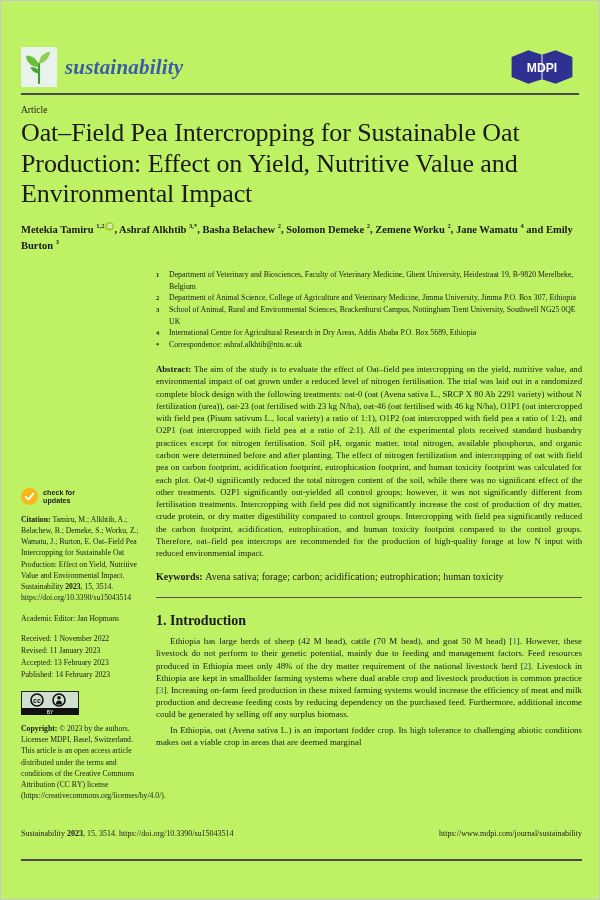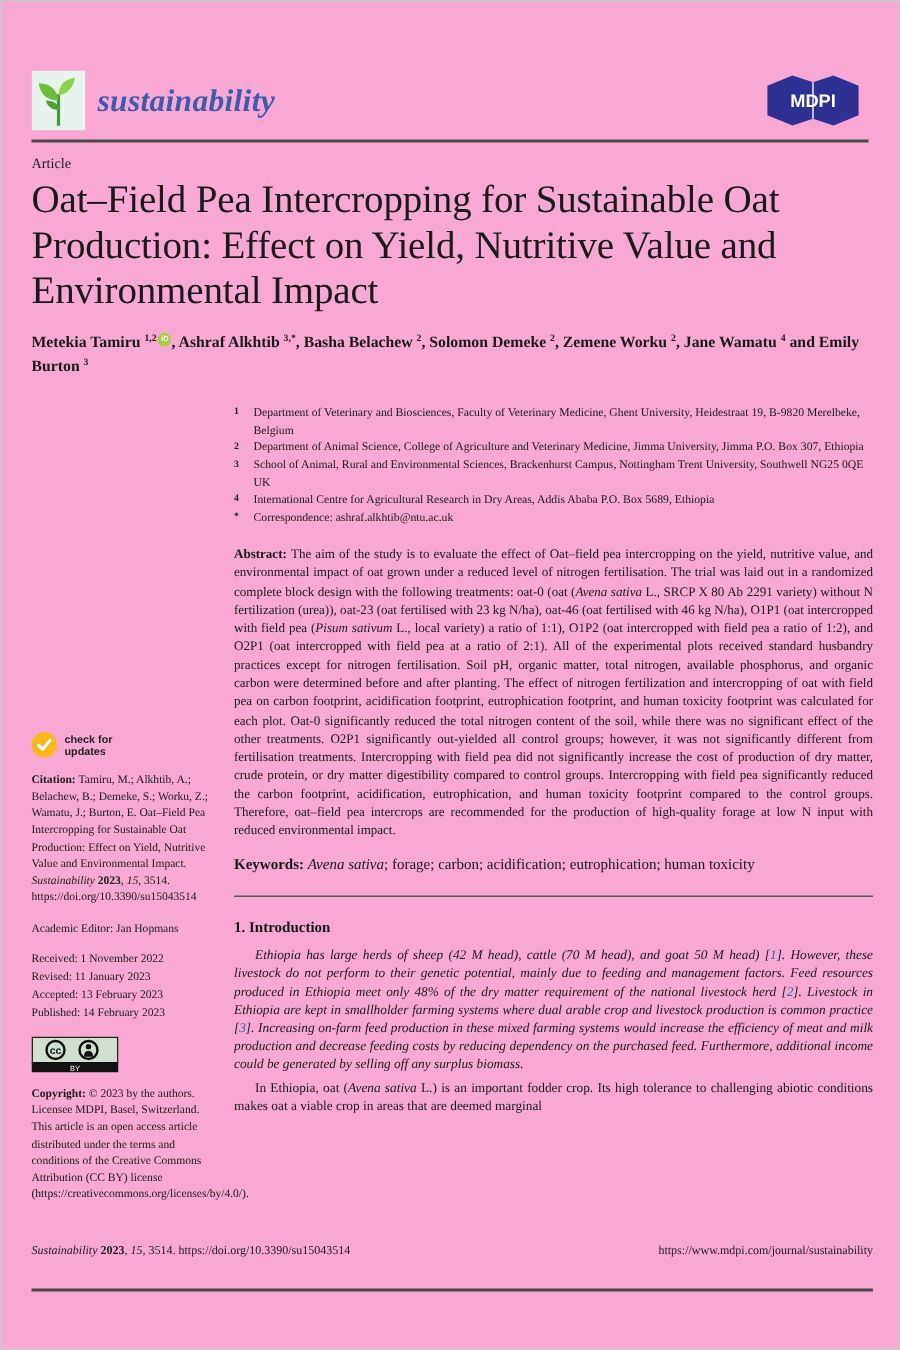--- a/index.html
+++ b/index.html
@@ -1,20 +1,20 @@
 <!DOCTYPE html>
 <html><head>
 <meta charset="utf-8">
 <style>
   html,body{margin:0;padding:0;background:#fff;}
   .page{
     position:relative;
     width:598px;height:898px;
     border:1px solid #c9c9c9;
-    background:#f9a8d4;
+    background:#bef264;
     font-family:"Liberation Serif", serif;
     color:#1a1a1a;
     overflow:hidden;
     box-sizing:content-box;
   }
   
   .header{display:flex;justify-content:space-between;align-items:center;margin:46px 20px 0 20px;height:40px;}
   .brand{display:flex;align-items:center;gap:8px;}
   .brand-icon{width:36px;height:40px;display:block;}
   .journal-name{font-style:italic;font-weight:700;font-size:21px;color:#3c5ba9;letter-spacing:.2px;}
@@ -25,38 +25,38 @@
   .authors{margin:11px 20px 0 20px;font-size:10.5px;font-weight:700;line-height:1.4;}
   
   .main-col{margin:16px 17px 0 155px;}
   .aff-list{font-size:7.8px;line-height:1.48;}
   .aff-row{display:flex;}
   .aff-num{width:13px;flex:0 0 13px;font-size:6.5px;vertical-align:super;font-weight:700;padding-top:1px;}
   .aff-text{flex:1;}
   .abstract{margin-top:13px;font-size:8.7px;line-height:1.41;text-align:justify;}
   .keywords{margin-top:11px;font-size:10px;line-height:1.4;text-align:justify;}
   .kw-rule{border-top:1.5px solid #555;margin-top:13px;}
-  .section-heading{margin-top:15px;font-size:10px;font-weight:700;}
+  .section-heading{margin-top:15px;font-size:14px;font-weight:700;}
   .body-par{margin-top:4px;font-size:8.9px;line-height:1.36;text-align:justify;text-indent:14px;}
-  .body-par.first{margin-top:6px;font-style:italic;}
+  .body-par.first{margin-top:6px;}
   
   .sidebar{position:absolute;left:20px;top:487px;width:124px;font-size:7.7px;line-height:1.45;}
   .updates{display:flex;align-items:flex-end;gap:5px;margin-bottom:9px;cursor:pointer;}
   .updates-icon{width:17px;height:17px;display:block;}
   .updates-text{font-family:"Liberation Sans", sans-serif;font-weight:700;font-size:7.2px;line-height:1.1;color:#222;}
   .citation{margin-bottom:10px;}
   .academic-editor{margin-bottom:9px;}
   .dates div{line-height:1.55;}
   .cc-badge{margin:10px 0 8px 0;width:58px;height:24px;display:block;cursor:pointer;}
   
   .footer-rule{position:absolute;left:20px;right:17px;top:858px;border-top:2px solid #4a4a4a;}
   .footer{position:absolute;left:20px;right:17px;top:828px;display:flex;justify-content:space-between;font-size:8px;}
   
   .seg-b{font-weight:700;}
-  .seg-i{font-style:italic;}
+  .seg-i{}
   .seg-supb{vertical-align:super;font-size:0.62em;font-weight:700;}
   .seg-link{color:#2b62a8;cursor:pointer;}
   .seg-orcid{display:inline-block;width:9px;height:9px;border-radius:50%;background:#a6ce39;color:#fff;
              font-family:"Liberation Sans", sans-serif;font-size:5px;font-weight:700;text-align:center;
              line-height:9px;vertical-align:super;margin-left:1px;cursor:pointer;}
 </style>
 </head>
 <body>
 
 <div class="page">

